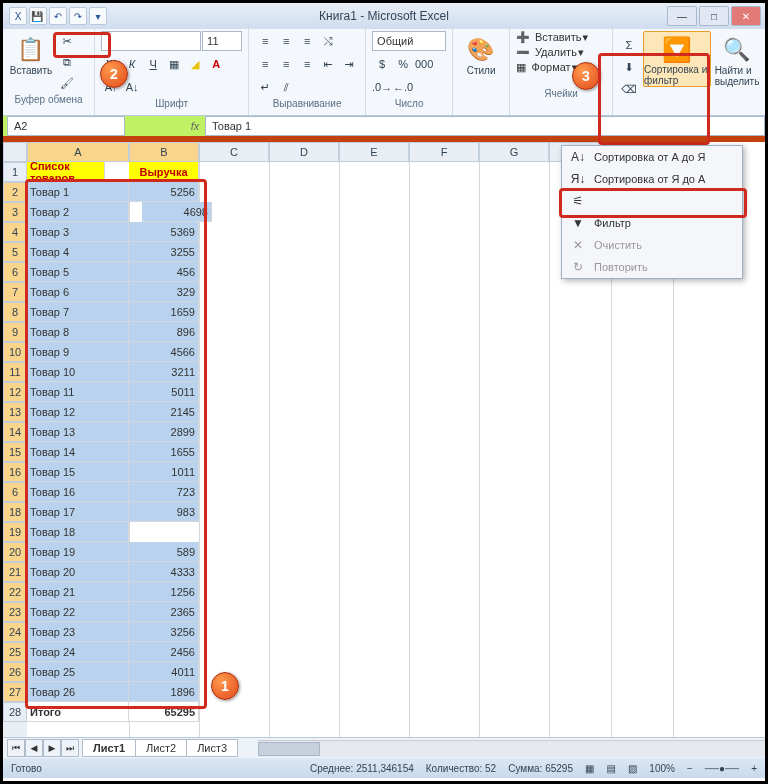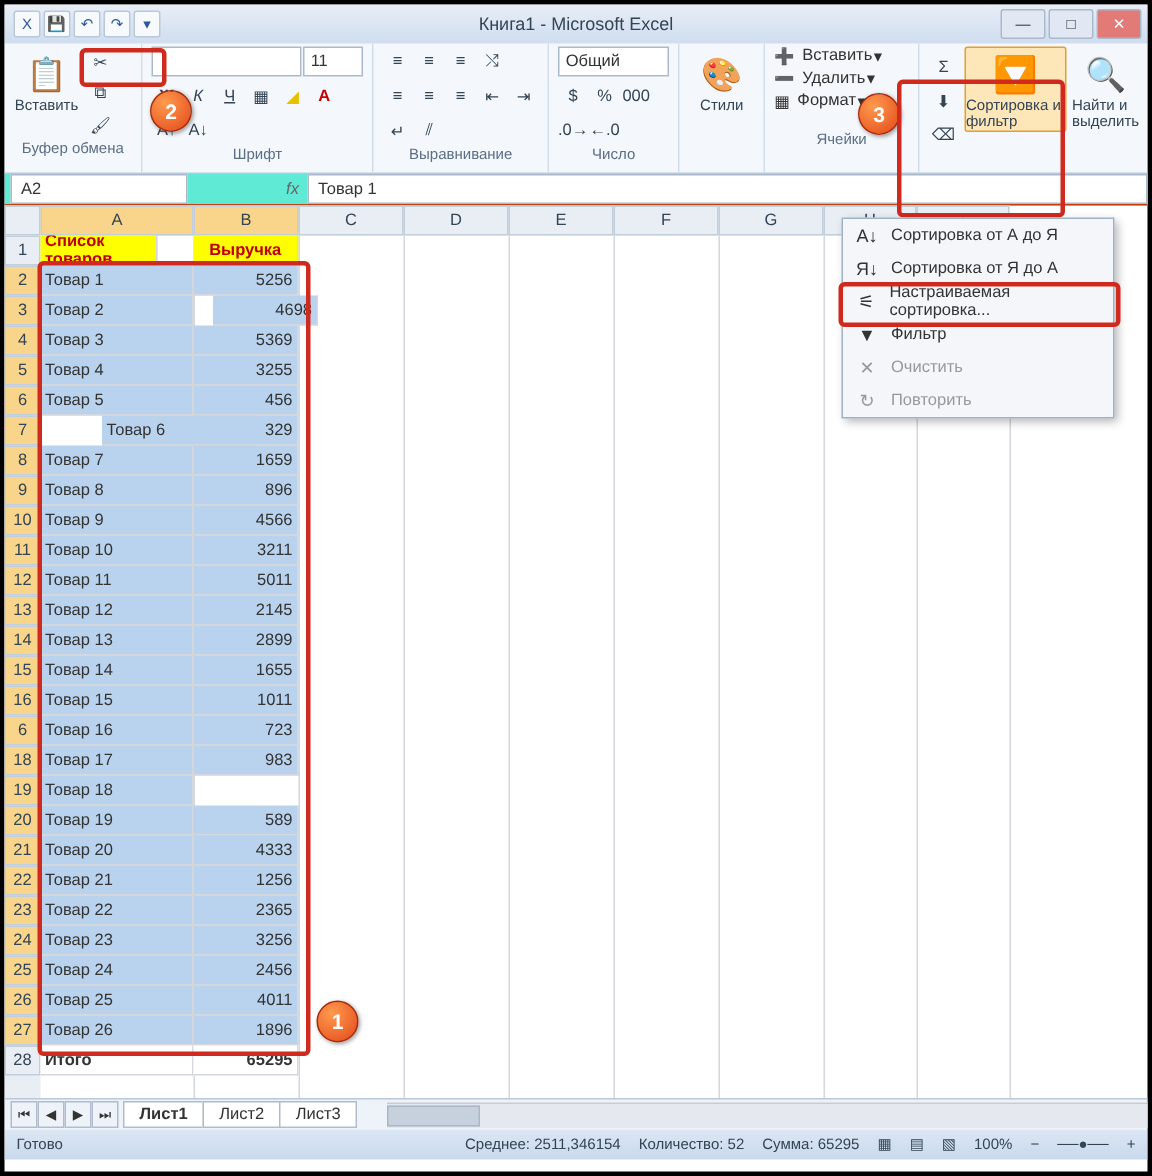--- a/index.html
+++ b/index.html
@@ -21,21 +21,21 @@
 .rgroup .glabel{font-size:10px;color:#5a6e86;text-align:center;padding:1px 0 16px}
 .bigbtn{display:flex;flex-direction:column;align-items:center;width:44px;font-size:10px;color:#345;padding-top:4px}
 .bigbtn .bico{width:30px;height:30px;display:flex;align-items:center;justify-content:center;font-size:22px}
 .smbtn{width:18px;height:18px;border:1px solid transparent;display:flex;align-items:center;justify-content:center;font-size:11px;color:#345}
 .col3{display:flex;flex-direction:column;gap:1px}
 .row3{display:flex;gap:1px}
 .fontbox{width:90px;height:18px;border:1px solid #aab9cc;background:#fff;font-size:11px;padding:0 4px;display:flex;align-items:center}
 .sizebox{width:30px;height:18px;border:1px solid #aab9cc;background:#fff;font-size:11px;padding:0 4px;display:flex;align-items:center}
 .sortbtn{display:flex;flex-direction:column;align-items:center;width:66px;font-size:10px;color:#345;padding-top:4px;background:#fde7b9;border:1px solid #e79e2f;border-radius:2px}
 .sortbtn .bico{font-size:24px}
-.namebox-row{height:20px;background:#5eead4;border-bottom:1px solid #c2410c;display:flex;align-items:center}
+.namebox-row{height:20px;background:#bef264;border-bottom:6px solid #c2410c;display:flex;align-items:center}
 .namebox{width:104px;height:18px;border:1px solid #aab9cc;background:#fff;margin-left:4px;display:flex;align-items:center;padding:0 6px;font-size:11px}
 .fxlabel{width:20px;text-align:center;font-style:italic;color:#666}
 .formula{flex:1;height:18px;border:1px solid #aab9cc;background:#fff;display:flex;align-items:center;padding:0 6px;font-size:11px}
 .grid-wrap{display:flex;height:575px;position:relative}
 .rowheads{width:24px;background:#e8eef4}
 .colheads{height:20px;display:flex;background:#e8eef4}
 .corner{width:24px;height:20px;background:#e8eef4;border:1px solid #c2cfdb;box-sizing:border-box}
 .ch{border:1px solid #c2cfdb;box-sizing:border-box;display:flex;align-items:center;justify-content:center;font-size:11px;color:#345}
 .ch.sel{background:#f8d58a}
 .rh{height:20px;border:1px solid #c2cfdb;box-sizing:border-box;display:flex;align-items:center;justify-content:center;font-size:11px;color:#345}
@@ -282,21 +282,21 @@
         <div class="cell seldata" style="left: 0px; top: 20px; width: 102px; height: 20px;">Товар 1</div>
         <div class="cell seldata num" style="left: 102px; top: 20px; width: 70px; height: 20px;">5256</div>
         <div class="cell seldata" style="left: 0px; top: 40px; width: 102px; height: 20px;">Товар 2</div>
         <div class="cell seldata num" style="left: 115px; top: 40px; width: 70px; height: 20px;">4698</div>
         <div class="cell seldata" style="left: 0px; top: 60px; width: 102px; height: 20px;">Товар 3</div>
         <div class="cell seldata num" style="left: 102px; top: 60px; width: 70px; height: 20px;">5369</div>
         <div class="cell seldata" style="left: 0px; top: 80px; width: 102px; height: 20px;">Товар 4</div>
         <div class="cell seldata num" style="left: 102px; top: 80px; width: 70px; height: 20px;">3255</div>
         <div class="cell seldata" style="left: 0px; top: 100px; width: 102px; height: 20px;">Товар 5</div>
         <div class="cell seldata num" style="left: 102px; top: 100px; width: 70px; height: 20px;">456</div>
-        <div class="cell seldata" style="left: 0px; top: 120px; width: 102px; height: 20px; margin-left: 41px;">Товар 6</div>
+        <div class="cell seldata" style="left: 0px; top: 120px; width: 102px; height: 20px;">Товар 6</div>
         <div class="cell seldata num" style="left: 102px; top: 120px; width: 70px; height: 20px;">329</div>
         <div class="cell seldata" style="left: 0px; top: 140px; width: 102px; height: 20px;">Товар 7</div>
         <div class="cell seldata num" style="left: 102px; top: 140px; width: 70px; height: 20px;">1659</div>
         <div class="cell seldata" style="left: 0px; top: 160px; width: 102px; height: 20px;">Товар 8</div>
         <div class="cell seldata num" style="left: 102px; top: 160px; width: 70px; height: 20px;">896</div>
         <div class="cell seldata" style="left: 0px; top: 180px; width: 102px; height: 20px;">Товар 9</div>
         <div class="cell seldata num" style="left: 102px; top: 180px; width: 70px; height: 20px;">4566</div>
         <div class="cell seldata" style="left: 0px; top: 200px; width: 102px; height: 20px;">Товар 10</div>
         <div class="cell seldata num" style="left: 102px; top: 200px; width: 70px; height: 20px;">3211</div>
         <div class="cell seldata" style="left: 0px; top: 220px; width: 102px; height: 20px;">Товар 11</div>
@@ -375,21 +375,20 @@
     <div class="dd-item">
         <span class="dico">A↓</span>
         <span>Сортировка от А до Я</span>
       </div>
     <div class="dd-item">
         <span class="dico">Я↓</span>
         <span>Сортировка от Я до А</span>
       </div>
     <div class="dd-item hl">
         <span class="dico">⚟</span>
-        <span>Настраиваемая сортировка...</span>
       </div>
     <div class="dd-item">
         <span class="dico">▼</span>
         <span>Фильтр</span>
       </div>
     <div class="dd-item dis">
         <span class="dico">✕</span>
         <span>Очистить</span>
       </div>
     <div class="dd-item dis">

